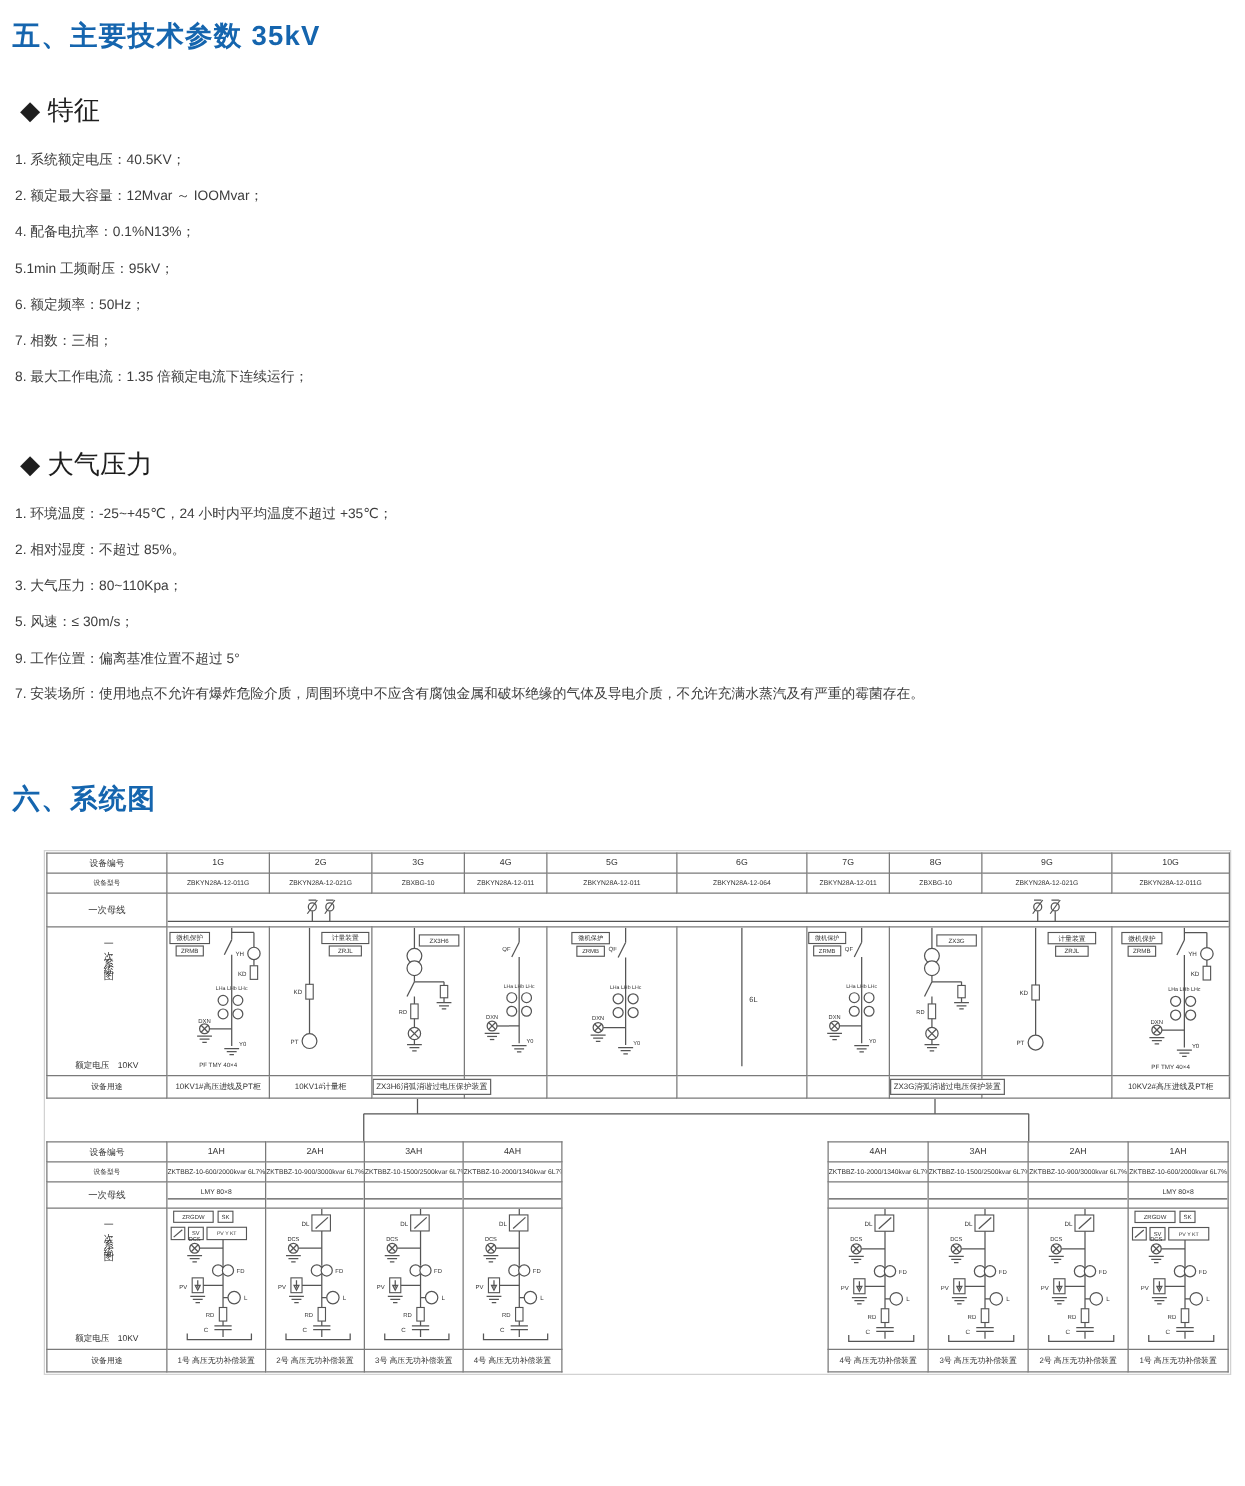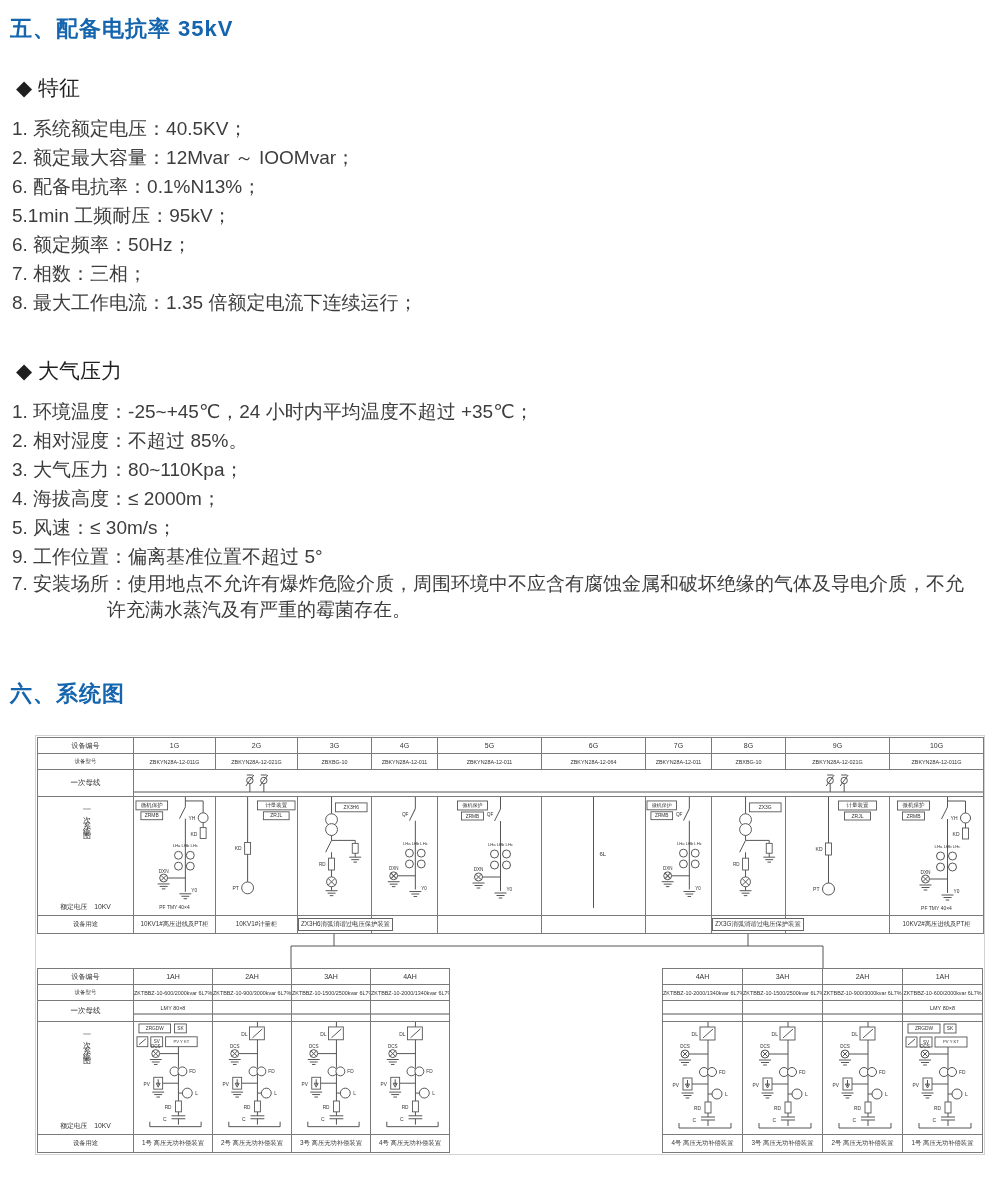--- a/index.html
+++ b/index.html
@@ -1,21 +1,21 @@
 <!DOCTYPE html>
 <html><head>
 <meta charset="utf-8">
 <style>
   html,body{margin:0;padding:0;background:#fff;}
   body{width:996px;min-height:1189px;color:#3d3d3d;
        font-family:"Liberation Sans","DejaVu Sans",sans-serif;}
   .content{padding:12px 14px 0 10px;}
   h1.sec{color:#1565ae;font-size:22px;font-weight:bold;margin:2px 0 0 0;letter-spacing:1px;}
   h2.sub{font-size:21px;color:#1e1e1e;margin:30px 0 12px 6px;font-weight:normal;}
-  .spec-item{margin:0 0 0 2px;font-size:19px;line-height:29px;color:#3d3d3d;}
+  .spec-item{margin:0 0 0 2px;font-size:11px;line-height:29px;color:#3d3d3d;}
   .hang{padding-left:95px;text-indent:-95px;line-height:26px;}
   h1.sec2{margin-top:56px;}
 
   
   .dwrap{width:950px;margin:26px 0 20px 25px;border:1px solid #d2d2d2;padding:1px;box-sizing:border-box;}
   table.sys{table-layout:fixed;border-collapse:collapse;background:#fff;}
   table.sys td{border:1px solid #7a7a7a;padding:0;text-align:center;vertical-align:middle;color:#333;}
   td.lab{font-size:7.5px;}
   tr.r-id td{height:15px;font-size:7px;}
   tr.r-model td{height:15px;font-size:5.4px;white-space:nowrap;overflow:hidden;}
@@ -38,39 +38,38 @@
   svg.schem line, svg.schem path, svg.schem polyline{stroke:#555;fill:none;stroke-width:1;vector-effect:non-scaling-stroke;}
   svg.schem circle{stroke:#555;fill:#fff;stroke-width:1;}
   svg.schem rect{stroke:#555;fill:#fff;stroke-width:0.9;}
   svg.schem text{fill:#333;stroke:none;font-family:inherit;}
 </style>
 </head>
 <body>
 
 <div class="content">
 
-  <h1 class="sec">五、配备电抗率 35kV</h1>
+  <h1 class="sec">五、主要技术参数 35kV</h1>
 
   <section>
     <h2 class="sub">◆ 特征</h2>
     <p class="spec-item">1. 系统额定电压：40.5KV；</p>
     <p class="spec-item">2. 额定最大容量：12Mvar ～ IOOMvar；</p>
-    <p class="spec-item">6. 配备电抗率：0.1%N13%；</p>
+    <p class="spec-item">4. 配备电抗率：0.1%N13%；</p>
     <p class="spec-item">5.1min 工频耐压：95kV；</p>
     <p class="spec-item">6. 额定频率：50Hz；</p>
     <p class="spec-item">7. 相数：三相；</p>
     <p class="spec-item">8. 最大工作电流：1.35 倍额定电流下连续运行；</p>
   </section>
 
   <section>
     <h2 class="sub" style="margin-top:40px">◆ 大气压力</h2>
     <p class="spec-item">1. 环境温度：-25~+45℃，24 小时内平均温度不超过 +35℃；</p>
     <p class="spec-item">2. 相对湿度：不超过 85%。</p>
     <p class="spec-item">3. 大气压力：80~110Kpa；</p>
-    <p class="spec-item">4. 海拔高度：≤ 2000m；</p>
     <p class="spec-item">5. 风速：≤ 30m/s；</p>
     <p class="spec-item">9. 工作位置：偏离基准位置不超过 5°</p>
     <p class="spec-item hang">7. 安装场所：使用地点不允许有爆炸危险介质，周围环境中不应含有腐蚀金属和破坏绝缘的气体及导电介质，不允许充满水蒸汽及有严重的霉菌存在。</p>
   </section>
 
   <h1 class="sec sec2">六、系统图</h1>
 
   <div id="diagram-root">
       <div class="dwrap">
         <table class="sys" style="width:946px">

